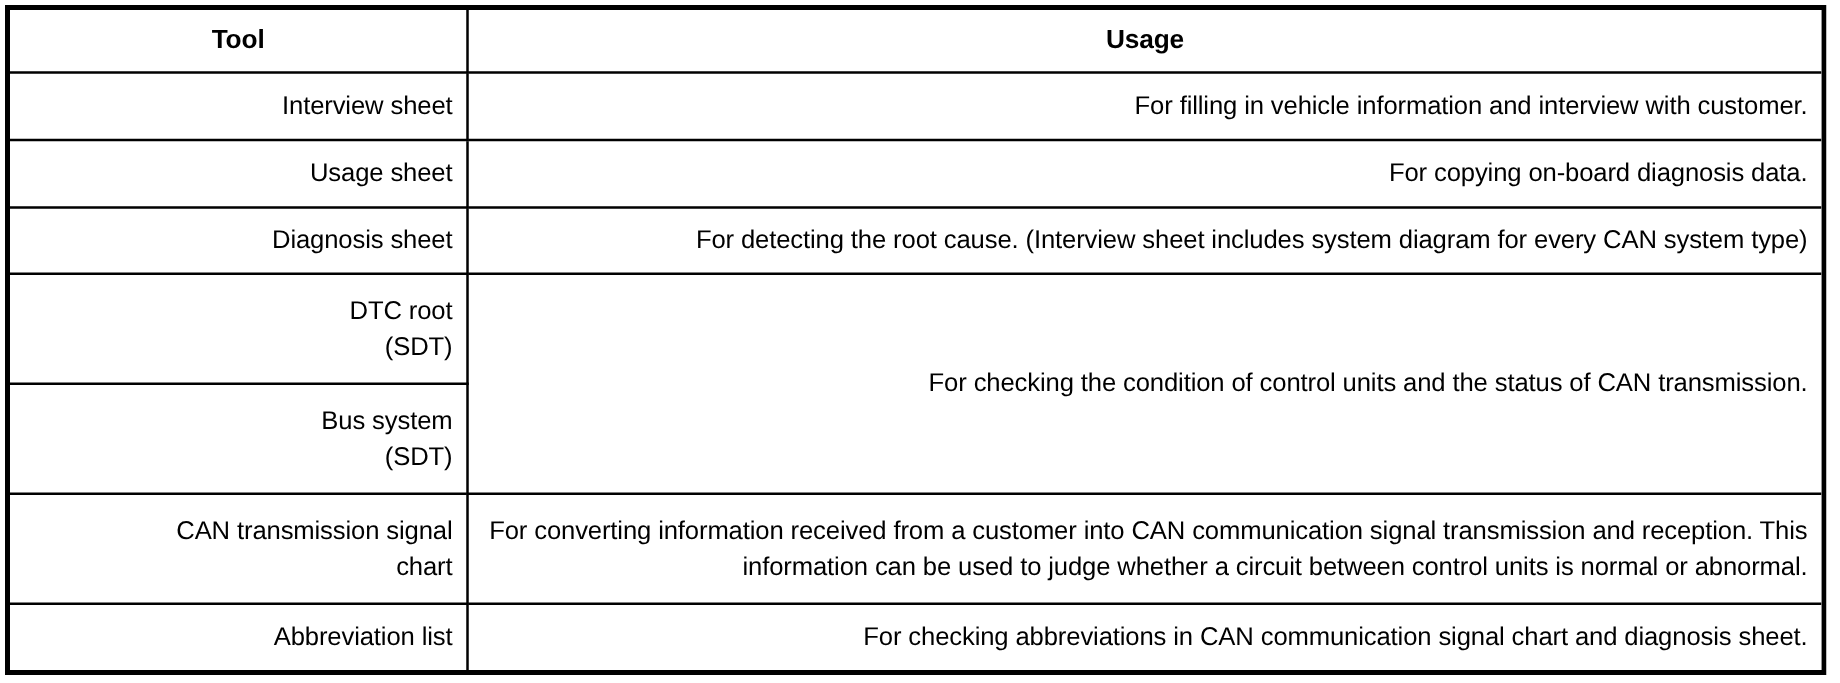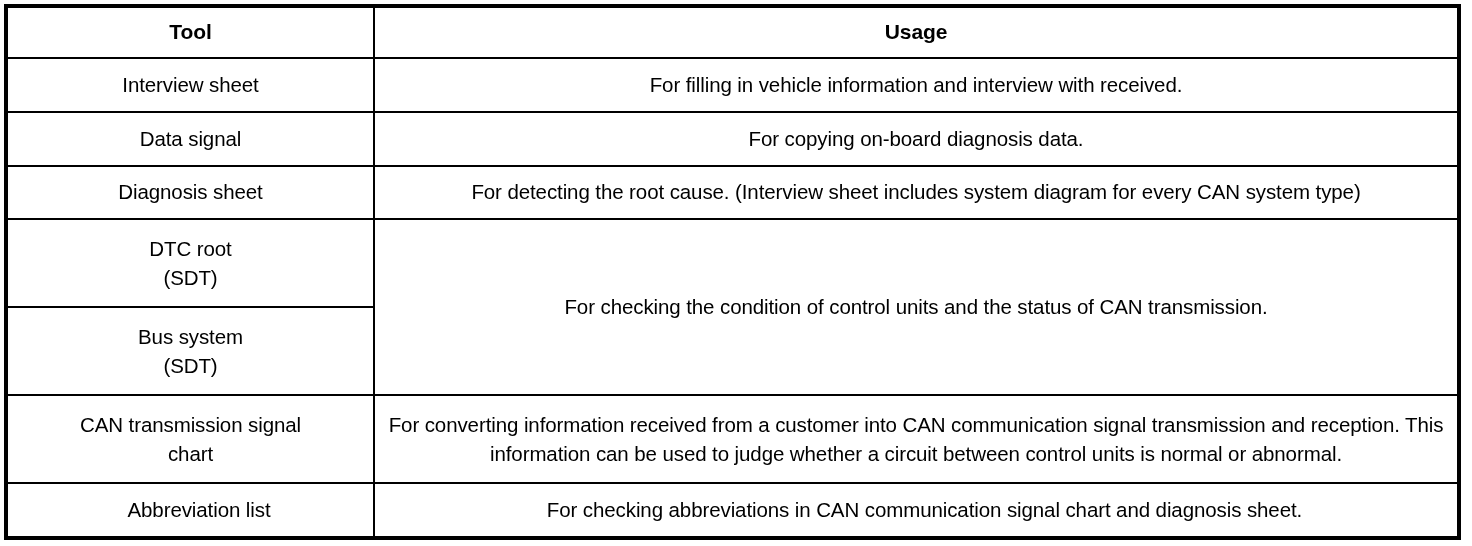--- a/index.html
+++ b/index.html
@@ -40,21 +40,21 @@
   table.tool-usage col.col-usage { width: auto; }
 
   table.tool-usage th,
   table.tool-usage td {
     border: 2px solid #000000;
     padding: 7px 11px 8px 11px;
     vertical-align: middle;
     font-size: 20.5px;
     line-height: 1.42;
     font-weight: normal;
-    text-align: center;
+    text-align: right;
     letter-spacing: -0.1px;
     background: #ffffff;
   }
 
   table.tool-usage thead th {
     font-weight: bold;
     text-align: center;
     font-size: 21px;
     padding-top: 9px;
     padding-bottom: 10px;
@@ -83,27 +83,27 @@
         <th>Usage</th>
       </tr>
     </thead>
     <tbody>
 
       <tr>
         <td>
           <span class="cell-text">Interview sheet</span>
         </td>
         <td>
-          <span class="cell-text">For filling in vehicle information and interview with received.</span>
+          <span class="cell-text">For filling in vehicle information and interview with customer.</span>
         </td>
       </tr>
 
       <tr>
         <td>
-          <span class="cell-text">Data signal</span>
+          <span class="cell-text">Usage sheet</span>
         </td>
         <td>
           <span class="cell-text">For copying on-board diagnosis data.</span>
         </td>
       </tr>
 
       <tr>
         <td>
           <span class="cell-text">Diagnosis sheet</span>
         </td>

